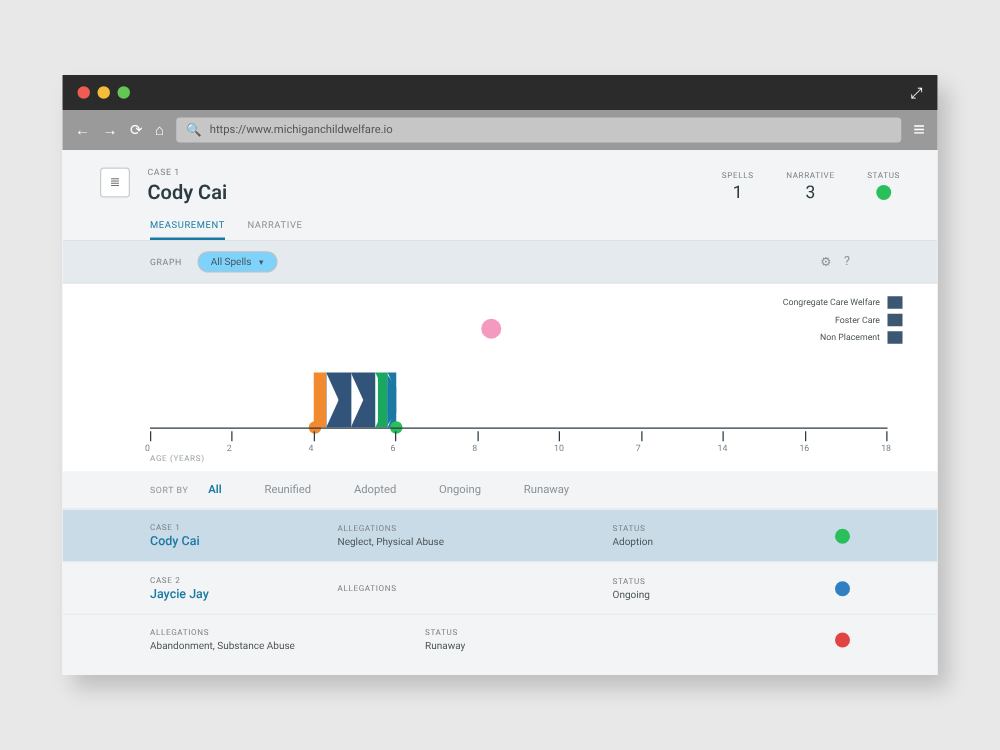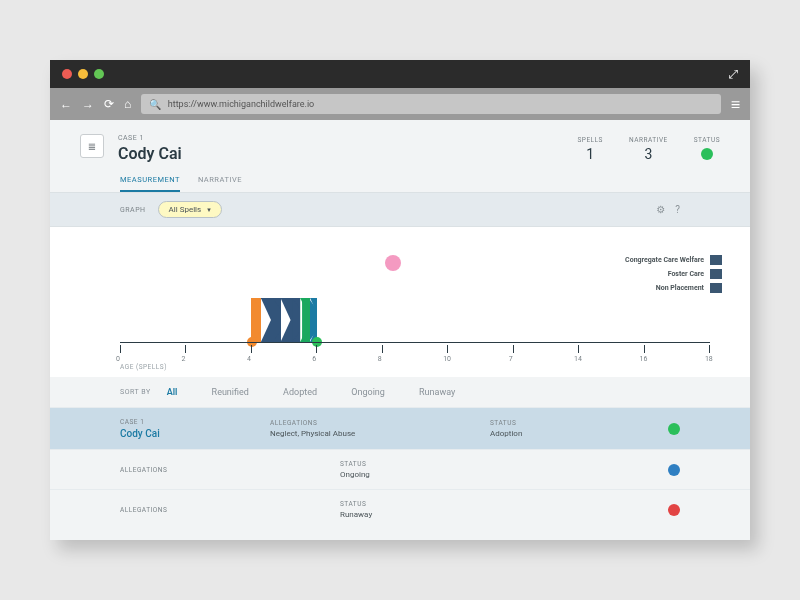--- a/index.html
+++ b/index.html
@@ -24,24 +24,24 @@
   .metrics { display:flex; gap:26px; align-items:flex-start; padding-top:2px;}
   .metric { text-align:center;}
   .metric .lbl{ font-size:6.5px; letter-spacing:.5px; color:#7c8489;}
   .metric .val{ font-size:14px; color:#2b3b44; margin-top:2px;}
   .status-dot{ width:12px;height:12px;border-radius:50%; margin:4px auto 0;}
   .tabs { display:flex; gap:18px; padding:6px 70px 0 70px; border-bottom:1px solid #dbe1e4;}
   .tab { font-size:7.5px; letter-spacing:.5px; color:#8a9299; padding-bottom:6px; cursor:pointer;text-align:center;}
   .tab.active{ color:#1b7aa3; border-bottom:2px solid #1b7aa3;}
   .graphbar { display:flex; align-items:center; padding:8px 70px; gap:12px; background:#e4eaee; border-bottom:1px solid #dbe1e4;}
   .glabel { font-size:7px; letter-spacing:.5px; color:#7c8489;}
-  .pill { border:1px solid #b9c2c7; border-radius:14px; padding:3px 10px; font-size:8px; color:#4c5559; display:flex; gap:6px; align-items:center; background:#fef9c3; cursor:pointer;}
+  .pill { border:1px solid #b9c2c7; border-radius:14px; padding:3px 10px; font-size:8px; color:#4c5559; display:flex; gap:6px; align-items:center; background:#7dd3fc; cursor:pointer;}
   .gright { margin-left:auto; display:flex; gap:10px; color:#8b9398;}
   .chart { background:#fff; padding:12px 28px 14px 28px; position:relative; height:150px;}
-  .legend { position:absolute; right:28px; top:28px; font-size:7px; color:#4c5559;font-weight:bold;}
+  .legend { position:absolute; right:28px; top:10px; font-size:7px; color:#4c5559;}
   .legend div{ display:flex; justify-content:flex-end; align-items:center; gap:6px; margin-bottom:4px;}
   .sw { width:12px; height:10px; background:#3b5772;}
   .pink { position:absolute; width:16px; height:16px; border-radius:50%; background:#f49ac1; left:335px; top:28px;}
   .axis { position:absolute; left:70px; right:40px; bottom:34px; height:1px; background:#2b3b44;}
   .ticks { position:absolute; left:70px; right:40px; bottom:24px; display:flex; justify-content:space-between;}
   .tick { width:1px; height:8px; background:#2b3b44; position:relative;}
   .tick span { position:absolute; top:10px; left:-4px; font-size:7px; color:#7c8489;}
   .axislbl { position:absolute; left:70px; bottom:6px; font-size:6.5px; letter-spacing:.5px; color:#9aa3a8;}
   .block { position:absolute; bottom:35px; height:44px; display:flex;}
   .seg { height:100%; }
@@ -183,21 +183,21 @@
           <div class="tick">
             <span>14</span>
           </div>
           <div class="tick">
             <span>16</span>
           </div>
           <div class="tick">
             <span>18</span>
           </div>
         </div>
-      <div class="axislbl">AGE (SPELLS)</div>
+      <div class="axislbl">AGE (YEARS)</div>
     </div>
 
     <div class="sortbar">
       <span class="lbl2">SORT BY</span>
       <a class="active">All</a> &nbsp; <a class="">Reunified</a> &nbsp; <a class="">Adopted</a> &nbsp; <a class="">Ongoing</a> &nbsp; <a class="">Runaway</a>
     </div>
 
     <div class="rows" id="rows">
   <div class="row sel">
     <div class="col1">
@@ -210,34 +210,39 @@
     </div>
     <div class="col3">
       <div class="mini">STATUS</div>
       <div class="rval">Adoption</div>
     </div>
     <div class="col4">
             <div class="rstat" style="background:#2bbf5b"></div>
           </div>
   </div>
   <div class="row ">
+    <div class="col1">
+      <div class="mini">CASE 2</div>
+      <div class="rname">Jaycie Jay</div>
+    </div>
     <div class="col2">
       <div class="mini">ALLEGATIONS</div>
     </div>
     <div class="col3">
       <div class="mini">STATUS</div>
       <div class="rval">Ongoing</div>
     </div>
     <div class="col4">
             <div class="rstat" style="background:#2f7fc2"></div>
           </div>
   </div>
   <div class="row ">
     <div class="col2">
       <div class="mini">ALLEGATIONS</div>
+      <div class="rval">Abandonment, Substance Abuse</div>
     </div>
     <div class="col3">
       <div class="mini">STATUS</div>
       <div class="rval">Runaway</div>
     </div>
     <div class="col4">
             <div class="rstat" style="background:#e24444"></div>
           </div>
   </div>
       </div>

